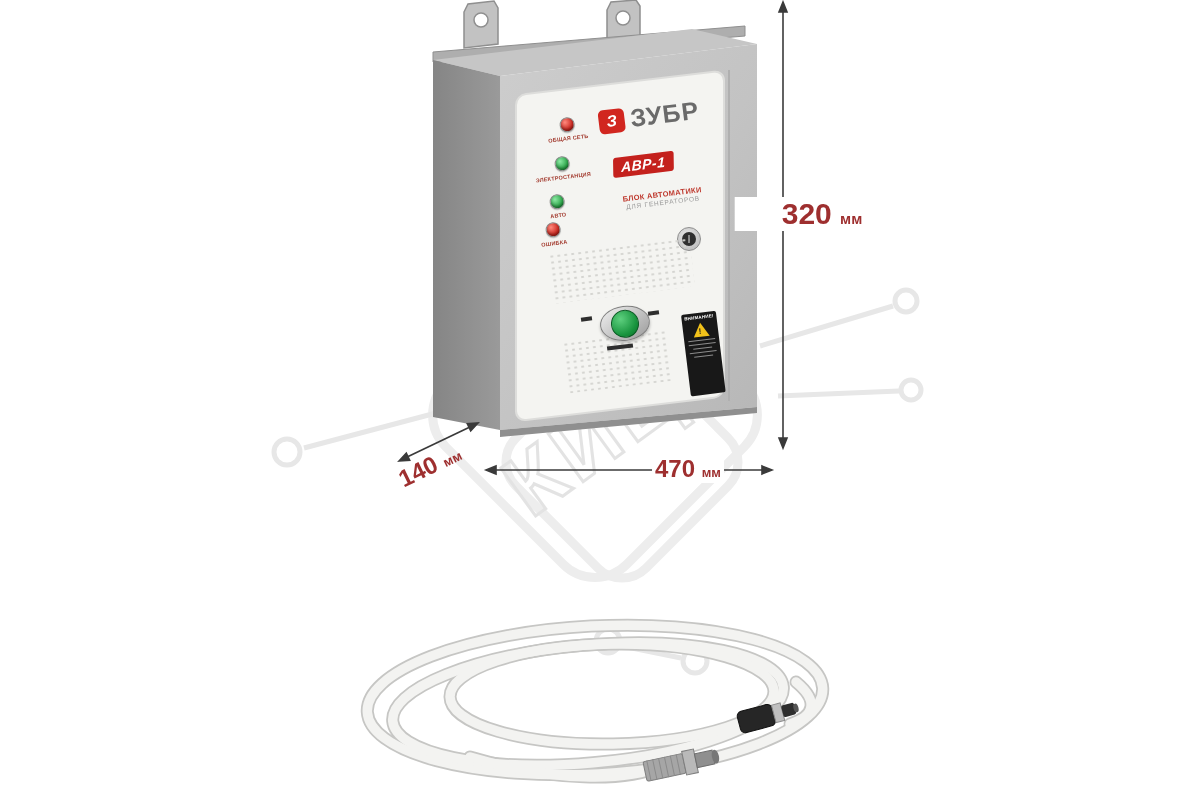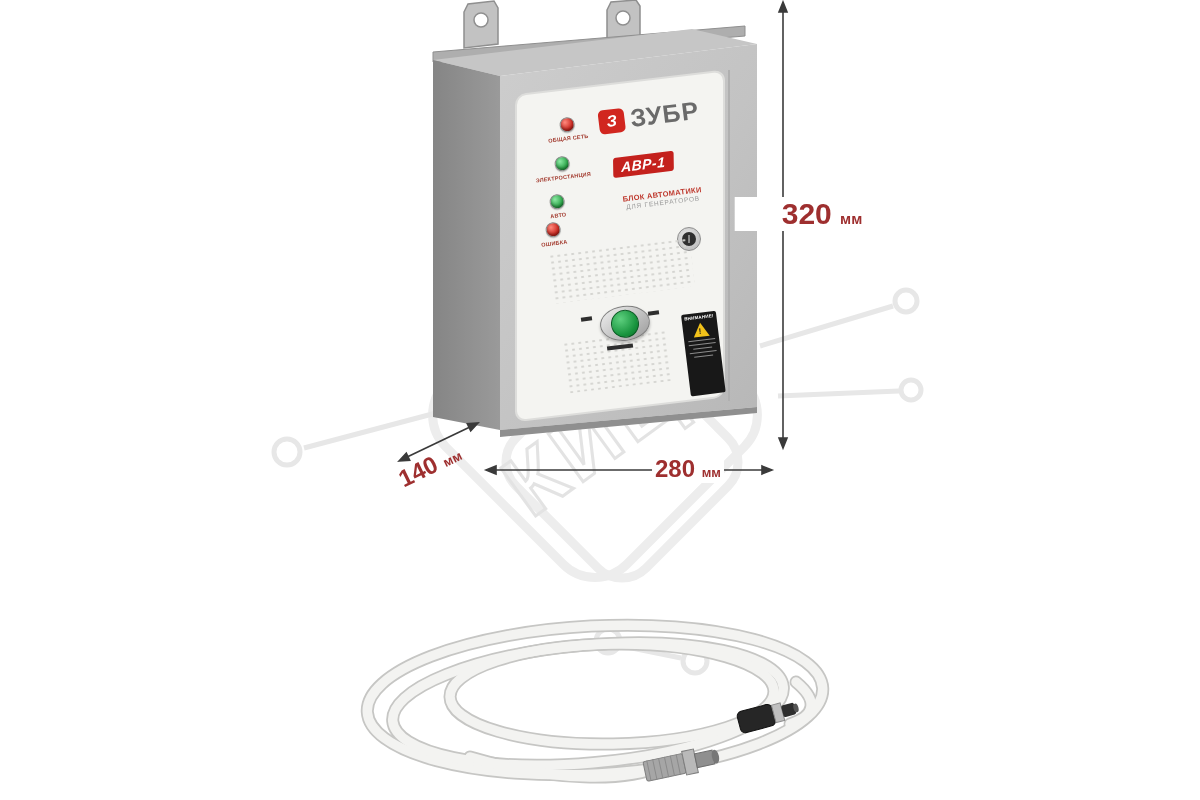--- a/index.html
+++ b/index.html
@@ -252,21 +252,21 @@
     <div class="warn-bar short"></div>
     <div class="warn-bar"></div>
     <div class="warn-bar short"></div>
   </div>
 
   <div class="ov dim dim-h">
     <span>320</span>
     <span class="unit">мм</span>
   </div>
   <div class="ov dim dim-w">
-    <span>280</span>
+    <span>470</span>
     <span class="unit">мм</span>
   </div>
   <div class="ov dim dim-d">
     <span>140</span>
     <span class="unit">мм</span>
   </div>
 
 
 </div>
 

